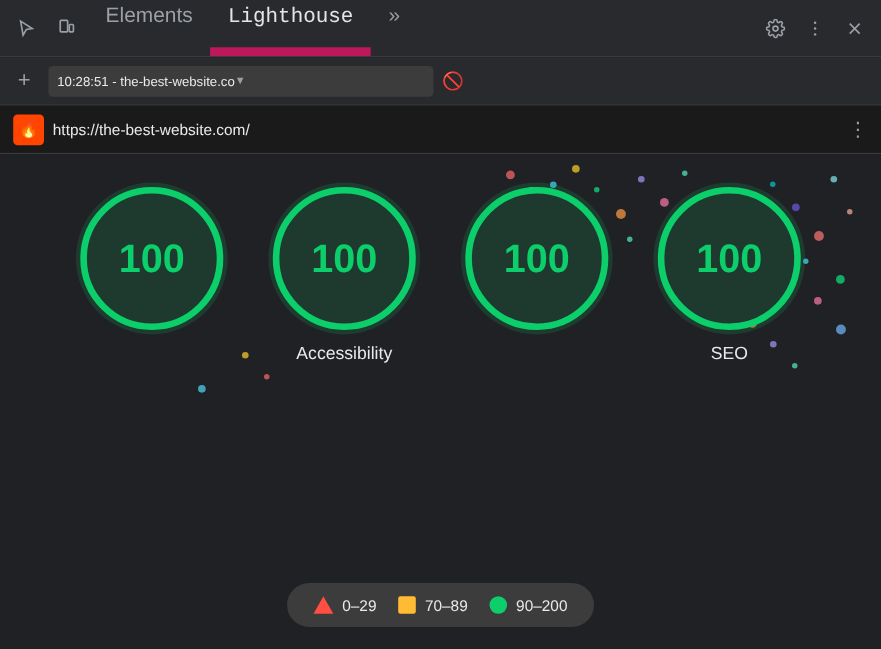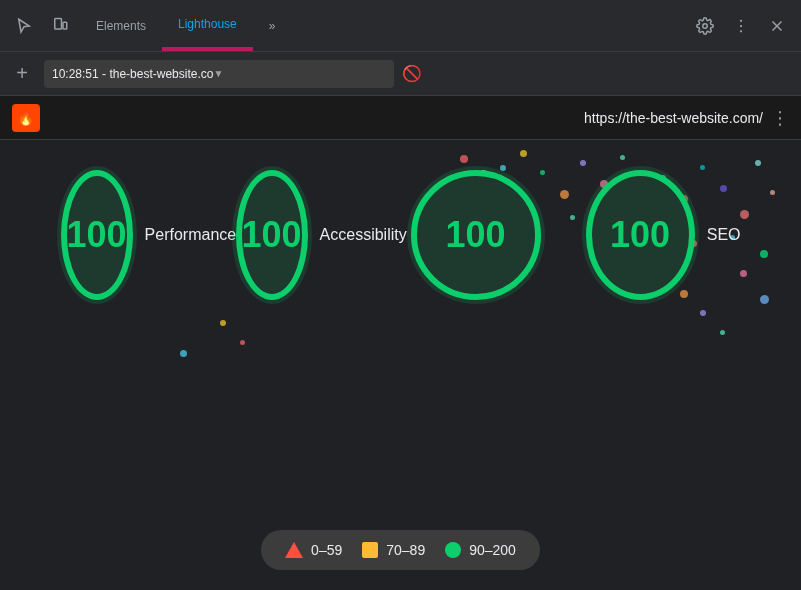--- a/index.html
+++ b/index.html
@@ -35,33 +35,34 @@
       flex-shrink: 0;
     }
     .devtools-tabs {
       display: flex;
       align-items: center;
       height: 100%;
       flex: 1;
       gap: 0;
     }
     .devtools-tab {
-      padding: 16px 16px;
+      padding: 4px 16px;
       height: 100%;
       display: flex;
-      align-items: flex-end;
-      font-size: 12px;
+      align-items: flex-start;
+      font-size: 19px;
       color: #9aa0a6;
       cursor: pointer;
       white-space: nowrap;
       border-bottom: 2px solid transparent;
     }
     .devtools-tab.active {
-      color: #0ea5e9;
-      border-bottom: 4px solid #be185d;
+      color: #e5e5e5;
+      border-bottom: 8px solid #be185d;
+      font-family: Liberation Mono, monospace;
     }
     .devtools-right-icons {
       display: flex;
       align-items: center;
       gap: 4px;
     }
 
     
     .url-bar {
       background: #292a2d;
@@ -119,21 +120,20 @@
       border-radius: 4px;
       display: flex;
       align-items: center;
       justify-content: center;
       font-size: 14px;
     }
     .browser-url {
       font-size: 14px;
       color: #e8eaed;
       flex: 1;
-      text-align: right;
     }
     .browser-more {
       color: #9aa0a6;
       font-size: 18px;
       cursor: pointer;
     }
 
     
     .lighthouse-area {
       background: #202124;
@@ -165,21 +165,21 @@
       display: flex;
       align-items: flex-start;
       justify-content: center;
       gap: 20px;
       margin-top: 30px;
       position: relative;
       z-index: 2;
     }
     .score-item {
       display: flex;
-      flex-direction: row;
+      flex-direction: column;
       align-items: center;
       gap: 12px;
       width: 155px;
     }
     .score-circle {
       width: 130px;
       height: 130px;
       border-radius: 50%;
       background: #1e3a2f;
       border: 6px solid #0cce6b;
@@ -357,21 +357,20 @@
     <div class="dot" style="width:5px;height:5px;background:#55efc4;top:190px;left:720px;"></div>
     <div class="dot" style="width:7px;height:7px;background:#fd79a8;top:130px;left:740px;"></div>
     <div class="dot" style="width:9px;height:9px;background:#74b9ff;top:155px;left:760px;"></div>
   </div>
 
   <div class="scores-row">
     <div class="score-item">
       <div class="score-circle">
         <span class="score-number">100</span>
       </div>
-      <span class="score-label">Performance</span>
     </div>
     <div class="score-item">
       <div class="score-circle">
         <span class="score-number">100</span>
       </div>
       <span class="score-label">Accessibility</span>
     </div>
     <div class="score-item">
       <div class="score-circle">
         <span class="score-number">100</span>
@@ -381,21 +380,21 @@
       <div class="score-circle">
         <span class="score-number">100</span>
       </div>
       <span class="score-label">SEO</span>
     </div>
   </div>
 
   <div class="legend-container">
     <div class="legend-item">
       <div class="legend-icon-triangle"></div>
-      <span class="legend-text">0–59</span>
+      <span class="legend-text">0–29</span>
     </div>
     <div class="legend-item">
       <div class="legend-icon-square"></div>
       <span class="legend-text">70–89</span>
     </div>
     <div class="legend-item">
       <div class="legend-icon-circle"></div>
       <span class="legend-text">90–200</span>
     </div>
   </div>

